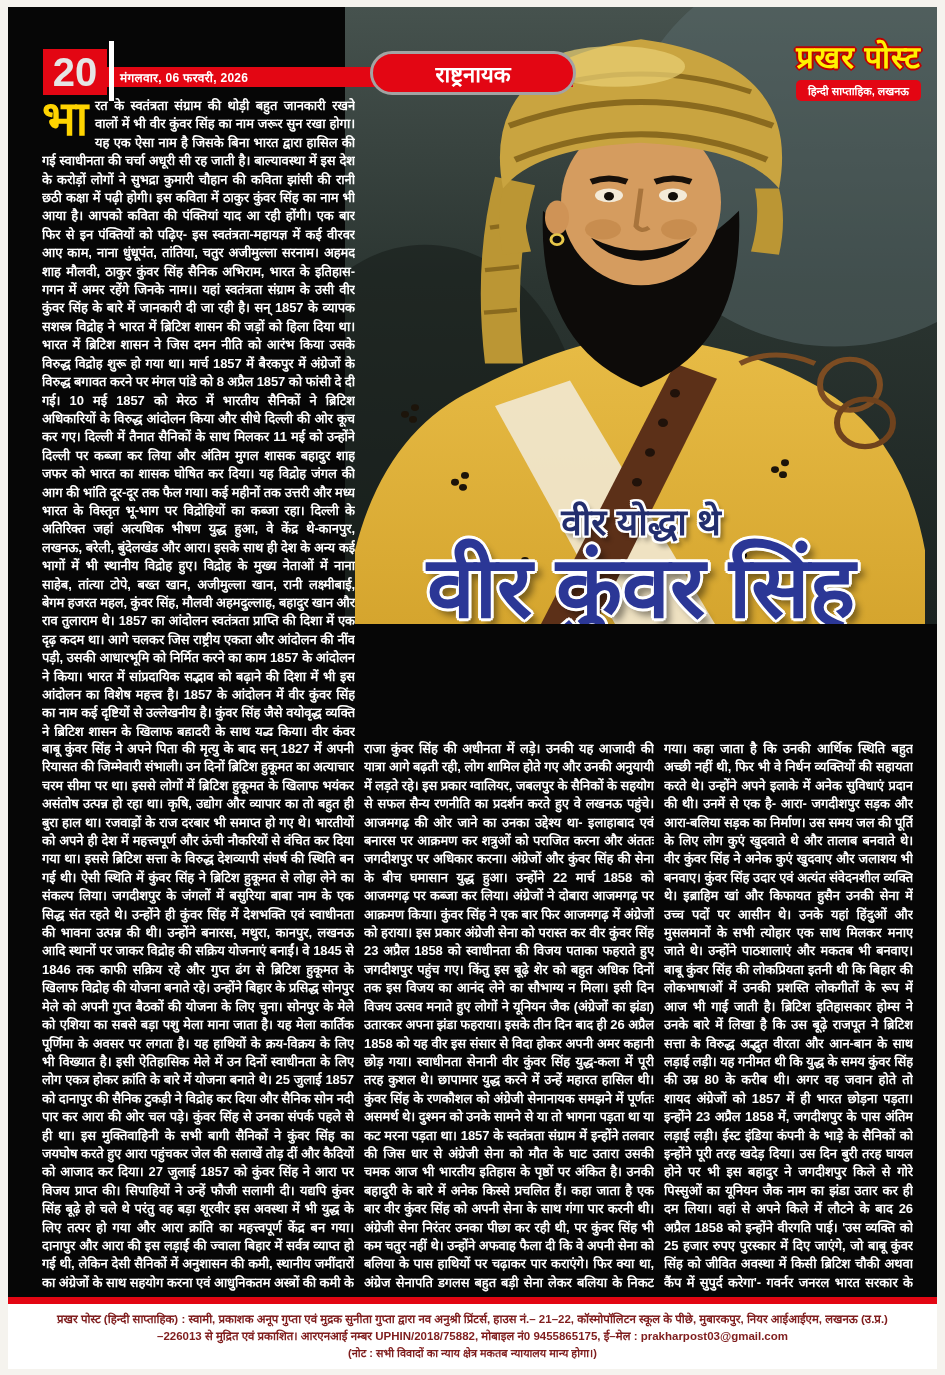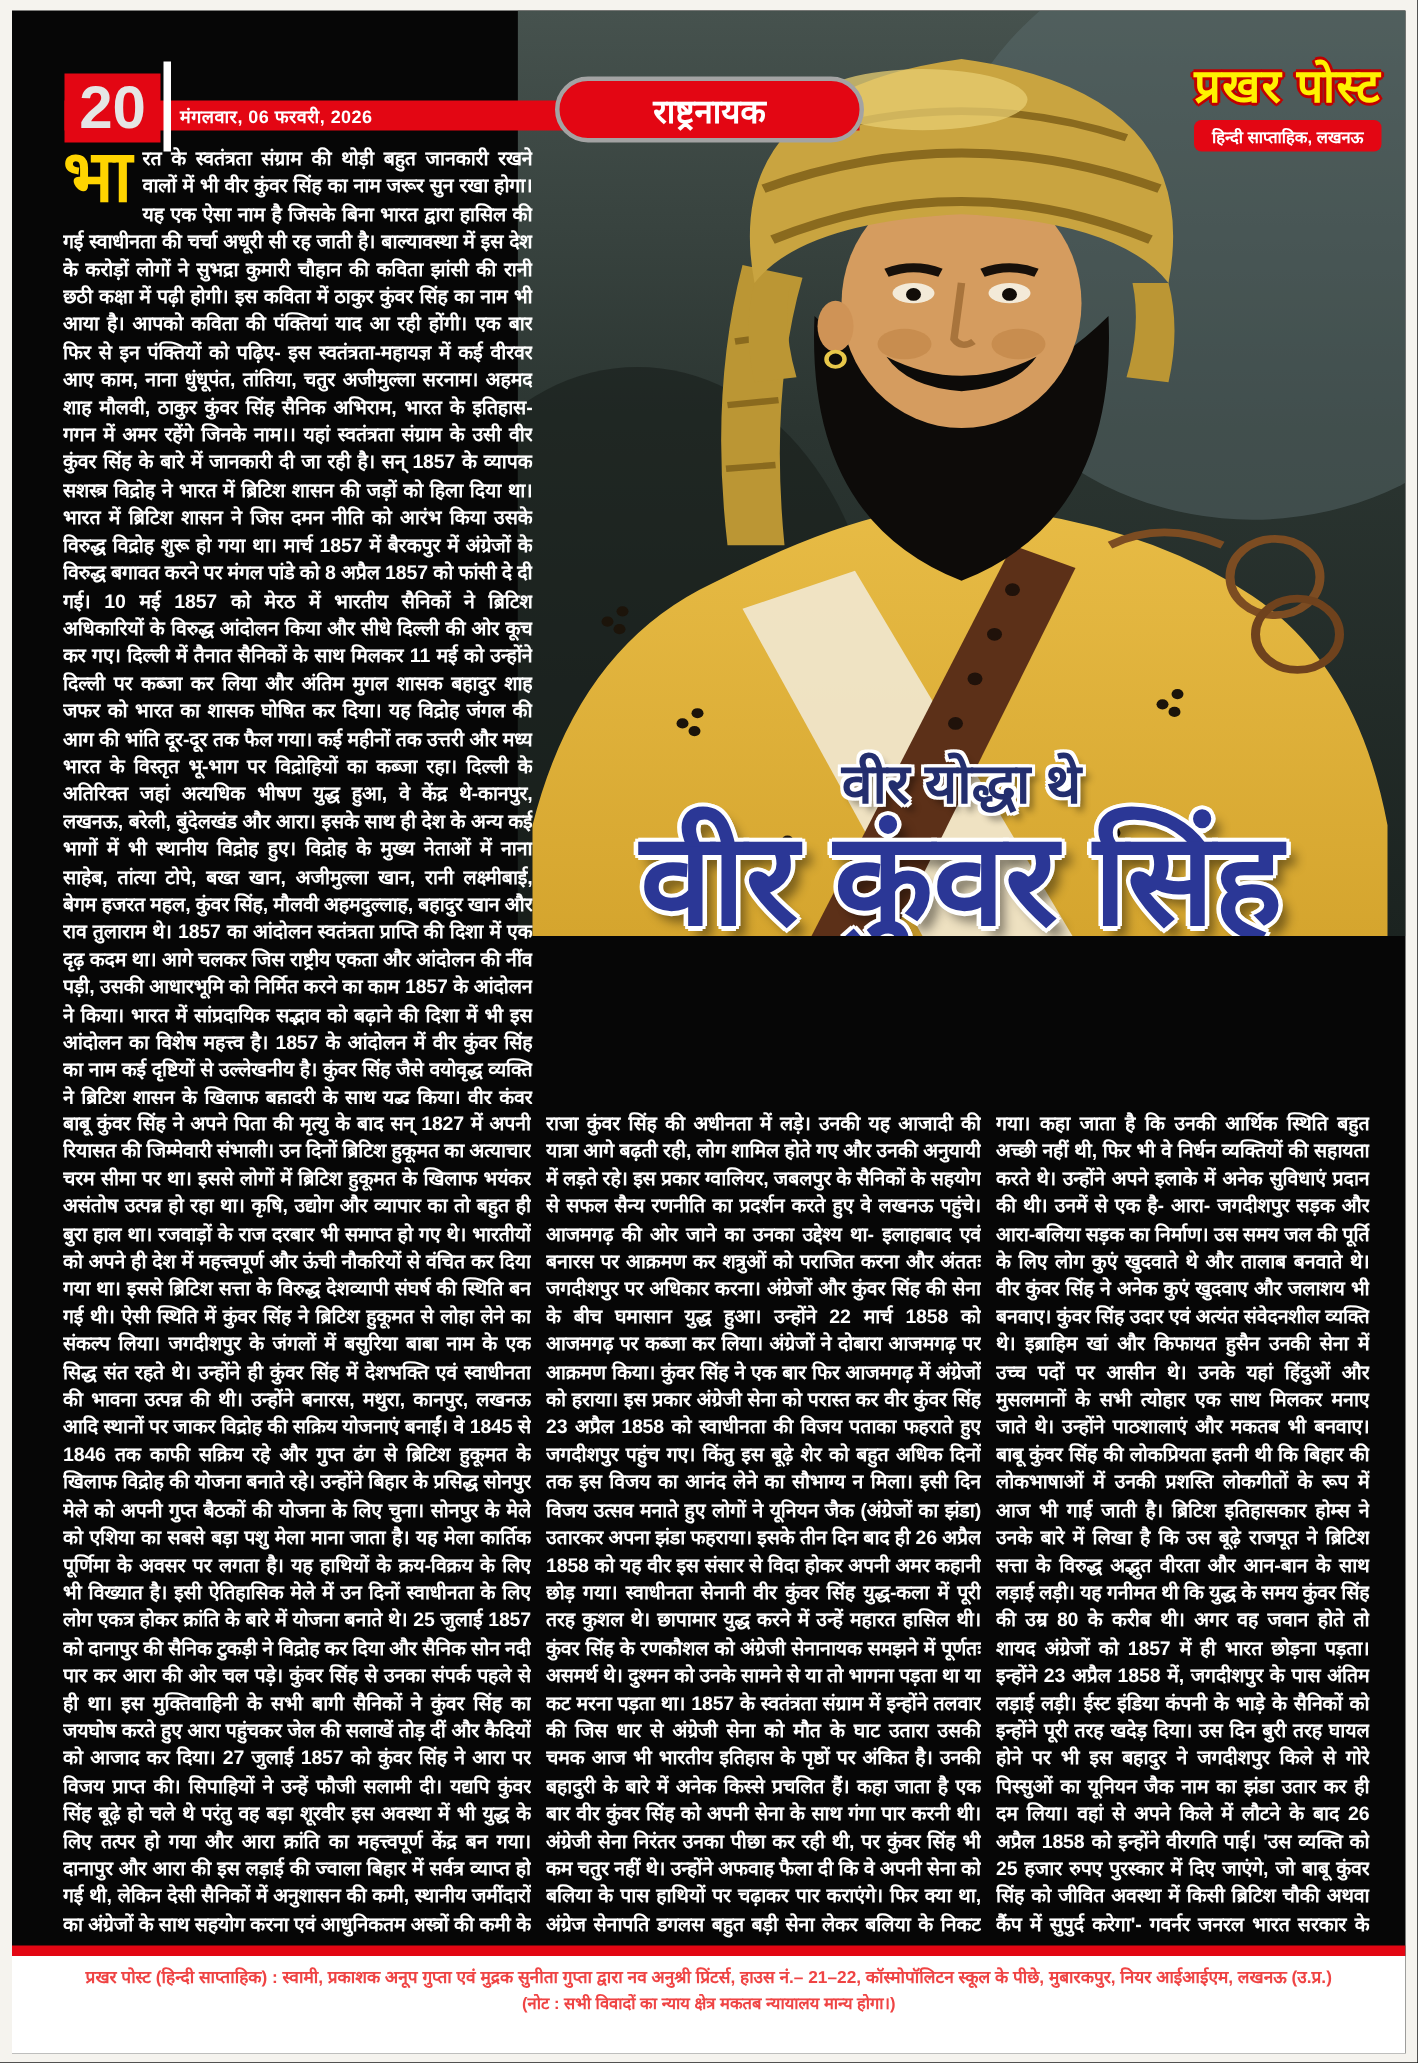--- a/index.html
+++ b/index.html
@@ -41,21 +41,21 @@
   .lead-col{position:absolute;left:34px;top:90px;width:313px;height:639px;z-index:2;}
   .dropcap{float:left;color:#ffd400;font-size:48px;line-height:40px;font-weight:800;margin:2px 7px 0 0;}
   .row2{position:absolute;left:34px;top:733px;width:871px;height:552px;display:flex;gap:10px;z-index:2;}
   .c1{width:312px;height:552px;}
   .c2{width:290px;height:552px;}
   .c3{width:249px;height:552px;}
 
   
   .footer-line{position:absolute;left:0;right:0;top:1290px;height:7px;background:#e30613;z-index:5;}
   .footer{position:absolute;left:0;right:0;top:1297px;height:62px;background:#ffffff;z-index:5;
-          text-align:center;color:#ef4444;padding-top:7px;}
+          text-align:center;color:#7f1d1d;padding-top:7px;}
   .footer .f1,.footer .f2{font-size:11.5px;font-weight:600;line-height:17px;}
   .footer .f3{font-size:11px;font-weight:600;line-height:17px;}
   .footer .b{font-weight:800;}
 </style>
 </head>
 <body>
 
 <div class="page">
   <div class="inner">
 
@@ -162,17 +162,18 @@
 
     <div class="row2">
       <div class="bodytext c1">बाबू कुंवर सिंह ने अपने पिता की मृत्यु के बाद सन् 1827 में अपनी रियासत की जिम्मेवारी संभाली। उन दिनों ब्रिटिश हुकूमत का अत्याचार चरम सीमा पर था। इससे लोगों में ब्रिटिश हुकूमत के खिलाफ भयंकर असंतोष उत्पन्न हो रहा था। कृषि, उद्योग और व्यापार का तो बहुत ही बुरा हाल था। रजवाड़ों के राज दरबार भी समाप्त हो गए थे। भारतीयों को अपने ही देश में महत्त्वपूर्ण और ऊंची नौकरियों से वंचित कर दिया गया था। इससे ब्रिटिश सत्ता के विरुद्ध देशव्यापी संघर्ष की स्थिति बन गई थी। ऐसी स्थिति में कुंवर सिंह ने ब्रिटिश हुकूमत से लोहा लेने का संकल्प लिया। जगदीशपुर के जंगलों में बसुरिया बाबा नाम के एक सिद्ध संत रहते थे। उन्होंने ही कुंवर सिंह में देशभक्ति एवं स्वाधीनता की भावना उत्पन्न की थी। उन्होंने बनारस, मथुरा, कानपुर, लखनऊ आदि स्थानों पर जाकर विद्रोह की सक्रिय योजनाएं बनाईं। वे 1845 से 1846 तक काफी सक्रिय रहे और गुप्त ढंग से ब्रिटिश हुकूमत के खिलाफ विद्रोह की योजना बनाते रहे। उन्होंने बिहार के प्रसिद्ध सोनपुर मेले को अपनी गुप्त बैठकों की योजना के लिए चुना। सोनपुर के मेले को एशिया का सबसे बड़ा पशु मेला माना जाता है। यह मेला कार्तिक पूर्णिमा के अवसर पर लगता है। यह हाथियों के क्रय-विक्रय के लिए भी विख्यात है। इसी ऐतिहासिक मेले में उन दिनों स्वाधीनता के लिए लोग एकत्र होकर क्रांति के बारे में योजना बनाते थे। 25 जुलाई 1857 को दानापुर की सैनिक टुकड़ी ने विद्रोह कर दिया और सैनिक सोन नदी पार कर आरा की ओर चल पड़े। कुंवर सिंह से उनका संपर्क पहले से ही था। इस मुक्तिवाहिनी के सभी बागी सैनिकों ने कुंवर सिंह का जयघोष करते हुए आरा पहुंचकर जेल की सलाखें तोड़ दीं और कैदियों को आजाद कर दिया। 27 जुलाई 1857 को कुंवर सिंह ने आरा पर विजय प्राप्त की। सिपाहियों ने उन्हें फौजी सलामी दी। यद्यपि कुंवर सिंह बूढ़े हो चले थे परंतु वह बड़ा शूरवीर इस अवस्था में भी युद्ध के लिए तत्पर हो गया और आरा क्रांति का महत्त्वपूर्ण केंद्र बन गया। दानापुर और आरा की इस लड़ाई की ज्वाला बिहार में सर्वत्र व्याप्त हो गई थी, लेकिन देसी सैनिकों में अनुशासन की कमी, स्थानीय जमींदारों का अंग्रेजों के साथ सहयोग करना एवं आधुनिकतम अस्त्रों की कमी के कारण जगदीशपुर का पतन रोका न जा सका। 13 अगस्त को जगदीशपुर में कुंवर सिंह की सेना अंग्रेजों से परास्त हो गई। किंतु इससे वीरवर कुंवर सिंह का आत्मबल टूटा नहीं और वे भावी संग्राम की योजना बनाने में तत्पर हो गए। वे क्रांति के अन्य संचालक नेताओं से मिलकर इस आंदोलन की लड़ाई को आगे बढ़ाना चाहते थे। कुंवर सिंह सासाराम से मिर्जापुर होते हुए रीवा, कालपी, कानपुर एवं लखनऊ तक गए। लखनऊ में शांति नहीं थी इसलिए बाबू कुंवर सिंह ने आजमगढ़ की ओर प्रस्थान किया। उन्होंने आजादी की इस आग को बरकरार जलाए रखा। उनकी वीरता की कीर्ति दूर तक फैल गई। कुंवर सिंह की इस विजय यात्रा से अंग्रेजों के होश उड़ गए। कई स्थानों के सैनिक एवं</div>
       <div class="bodytext c2">राजा कुंवर सिंह की अधीनता में लड़े। उनकी यह आजादी की यात्रा आगे बढ़ती रही, लोग शामिल होते गए और उनकी अनुयायी में लड़ते रहे। इस प्रकार ग्वालियर, जबलपुर के सैनिकों के सहयोग से सफल सैन्य रणनीति का प्रदर्शन करते हुए वे लखनऊ पहुंचे। आजमगढ़ की ओर जाने का उनका उद्देश्य था- इलाहाबाद एवं बनारस पर आक्रमण कर शत्रुओं को पराजित करना और अंततः जगदीशपुर पर अधिकार करना। अंग्रेजों और कुंवर सिंह की सेना के बीच घमासान युद्ध हुआ। उन्होंने 22 मार्च 1858 को आजमगढ़ पर कब्जा कर लिया। अंग्रेजों ने दोबारा आजमगढ़ पर आक्रमण किया। कुंवर सिंह ने एक बार फिर आजमगढ़ में अंग्रेजों को हराया। इस प्रकार अंग्रेजी सेना को परास्त कर वीर कुंवर सिंह 23 अप्रैल 1858 को स्वाधीनता की विजय पताका फहराते हुए जगदीशपुर पहुंच गए। किंतु इस बूढ़े शेर को बहुत अधिक दिनों तक इस विजय का आनंद लेने का सौभाग्य न मिला। इसी दिन विजय उत्सव मनाते हुए लोगों ने यूनियन जैक (अंग्रेजों का झंडा) उतारकर अपना झंडा फहराया। इसके तीन दिन बाद ही 26 अप्रैल 1858 को यह वीर इस संसार से विदा होकर अपनी अमर कहानी छोड़ गया। स्वाधीनता सेनानी वीर कुंवर सिंह युद्ध-कला में पूरी तरह कुशल थे। छापामार युद्ध करने में उन्हें महारत हासिल थी। कुंवर सिंह के रणकौशल को अंग्रेजी सेनानायक समझने में पूर्णतः असमर्थ थे। दुश्मन को उनके सामने से या तो भागना पड़ता था या कट मरना पड़ता था। 1857 के स्वतंत्रता संग्राम में इन्होंने तलवार की जिस धार से अंग्रेजी सेना को मौत के घाट उतारा उसकी चमक आज भी भारतीय इतिहास के पृष्ठों पर अंकित है। उनकी बहादुरी के बारे में अनेक किस्से प्रचलित हैं। कहा जाता है एक बार वीर कुंवर सिंह को अपनी सेना के साथ गंगा पार करनी थी। अंग्रेजी सेना निरंतर उनका पीछा कर रही थी, पर कुंवर सिंह भी कम चतुर नहीं थे। उन्होंने अफवाह फैला दी कि वे अपनी सेना को बलिया के पास हाथियों पर चढ़ाकर पार कराएंगे। फिर क्या था, अंग्रेज सेनापति डगलस बहुत बड़ी सेना लेकर बलिया के निकट गंगा तट पर पहुंचा और कुंवर सिंह की प्रतीक्षा करने लगा। कुंवर सिंह ने बलिया से सात मील दूर शिवराजपुर नामक स्थान पर अपनी सेना को नावों से गंगा पार करा दिया। जब डगलस को इस घटना की सूचना मिली तो वह भागते हुए शिवराजपुर पहुंचा, पर कुंवर सिंह की तो पूरी सेना गंगा पार कर चुकी थी। एक अंतिम नाव रह गई थी और कुंवर सिंह उसी पर सवार थे। अंग्रेज सेनापति डगलस को अच्छा मौका मिल गया। उसने गोलियां बरसानी आरंभ कर दी, तब कुंवर सिंह के बाएं हाथ की कलाई को भेदती हुई एक गोली निकल गई। कुंवर सिंह को लगा कि अब हाथ तो बेकार हो ही गया और गोली का जहर भी फैलेगा, उसी क्षण उन्होंने गंगा मैया को अपने भावपूर्ण नेत्रों से देखा और अपने बाएं हाथ को काटकर गंगा मैया को अर्पित कर दिया। अपने प्यारे की यह अनोखी भेंट स्वीकार करो। वीर कुंवर सिंह ने ब्रिटिश हुकूमत के साथ लोहा तो लिया ही उन्होंने अनेक सामाजिक कार्य भी किए। आरा जिला स्कूल के लिए जमीन दान में दी जिस पर स्कूल के भवन का निर्माण किया</div>
       <div class="bodytext c3"><span>गया। कहा जाता है कि उनकी आर्थिक स्थिति बहुत अच्छी नहीं थी, फिर भी वे निर्धन व्यक्तियों की सहायता करते थे। उन्होंने अपने इलाके में अनेक सुविधाएं प्रदान की थी। उनमें से एक है- आरा- जगदीशपुर सड़क और आरा-बलिया सड़क का निर्माण। उस समय जल की पूर्ति के लिए लोग कुएं खुदवाते थे और तालाब बनवाते थे। वीर कुंवर सिंह ने अनेक कुएं खुदवाए और जलाशय भी बनवाए। कुंवर सिंह उदार एवं अत्यंत संवेदनशील व्यक्ति थे। इब्राहिम खां और किफायत हुसैन उनकी सेना में उच्च पदों पर आसीन थे। उनके यहां हिंदुओं और मुसलमानों के सभी त्योहार एक साथ मिलकर मनाए जाते थे। उन्होंने पाठशालाएं और मकतब भी बनवाए। बाबू कुंवर सिंह की लोकप्रियता इतनी थी कि बिहार की लोकभाषाओं में उनकी प्रशस्ति लोकगीतों के रूप में आज भी गाई जाती है। ब्रिटिश इतिहासकार होम्स ने उनके बारे में लिखा है कि उस बूढ़े राजपूत ने ब्रिटिश सत्ता के विरुद्ध अद्भुत वीरता और आन-बान के साथ लड़ाई लड़ी। यह गनीमत थी कि युद्ध के समय कुंवर सिंह की उम्र 80 के करीब थी। अगर वह जवान होते तो शायद अंग्रेजों को 1857 में ही भारत छोड़ना पड़ता। इन्होंने 23 अप्रैल 1858 में, जगदीशपुर के पास अंतिम लड़ाई लड़ी। ईस्ट इंडिया कंपनी के भाड़े के सैनिकों को इन्होंने पूरी तरह खदेड़ दिया। उस दिन बुरी तरह घायल होने पर भी इस बहादुर ने जगदीशपुर किले से गोरे पिस्सुओं का यूनियन जैक नाम का झंडा उतार कर ही दम लिया। वहां से अपने किले में लौटने के बाद 26 अप्रैल 1858 को इन्होंने वीरगति पाई। 'उस व्यक्ति को 25 हजार रुपए पुरस्कार में दिए जाएंगे, जो बाबू कुंवर सिंह को जीवित अवस्था में किसी ब्रिटिश चौकी अथवा कैंप में सुपुर्द करेगा'- गवर्नर जनरल भारत सरकार के सचिव के हस्ताक्षर से 12 अप्रैल, 1858 की इस घोषणा से यह साबित होता है कि अंग्रेज सरकार इस महानायक से कितना डरी हुई थी। वह उन्हें जीवित पकड़ना चाहती थी पर हमेशा असफल रही। कुंवर सिंह को 'बाबू साहब' और 'तेगवा बहादुर' के नाम से संबोधित किया जाता है। होली के अवसर पर विशेषकर भोजपुरी भाषी एक गीत गाते हैं- 'बाबू कुंवर सिंह तेगवा बहादुर, बंगला में उड़ेला अबीर'। 27 जुलाई, 1857 को दानापुर छावनी से विद्रोह कर आए सैनिकों ने बाबू कुंवर सिंह का नेतृत्व स्वीकार किया। बाचल ओझा, आरा हाउस, जिसमें अंग्रेज छिपे थे उसे घेर लिया। अंग्रेजों की रक्षा के लिए 29 जुलाई को डनबार के नेतृत्व में दानापुर से सेना भेजी गई। युद्ध में डनबार मारा गया। डनबार के मारे जाने की सूचना मिलते पर वेस्ट विलियर आयर, जो स्टीमर से प्रयागराज जा रहा था, बक्सर से वापस आरा लौटा और दो अगस्त को चर्चित 'बीबीगंज' का युद्ध हुआ। आरा पर नियंत्रण के बाद आयर ने 12 अगस्त को जगदीशपुर पर आक्रमण किया था। बिहार के कवि मनोरंजन प्रसाद सिंह ने उनकी वीरता और शौर्य का वर्णन करते हुए लिखा है- चला यों अमरपुर, साहस से अरिदल उसका चित्र देखकर अब भी, दुश्मन होते हैं भयभीत। वीर-प्रसविनी-भूमि धन्य वह, धन्य वीर वह धन्य अतीत, गाते थे और गावेंगे हम, हर दम उसकी जय का गीत। स्वतंत्रता का सैनिक था, आजादी का दीवाना था, सब कहते हैं कुंवर सिंह भी, बड़ा वीर मरदाना था।।</span> </div>
     </div>
 
     <div class="footer-line"></div>
     <div class="footer">
       <div class="f1">प्रखर पोस्ट (हिन्दी साप्ताहिक) : स्वामी, प्रकाशक अनूप गुप्ता एवं मुद्रक सुनीता गुप्ता द्वारा नव अनुश्री प्रिंटर्स, हाउस नं.– 21–22, कॉस्मोपॉलिटन स्कूल के पीछे, मुबारकपुर, नियर आईआईएम, लखनऊ (उ.प्र.)</div>
+      <div class="f2"><span>–226013 से मुद्रित एवं प्रकाशित। आरएनआई नम्बर </span><span class="b">UPHIN/2018/75882,</span><span> मोबाइल नं0 </span><span class="b">9455865175,</span><span> ई–मेल : </span><span class="b">prakharpost03@gmail.com</span></div>
       <div class="f3">(नोट : सभी विवादों का न्याय क्षेत्र मकतब न्यायालय मान्य होगा।)</div>
     </div>
 
   </div>
 </div>
 
 </body></html>

